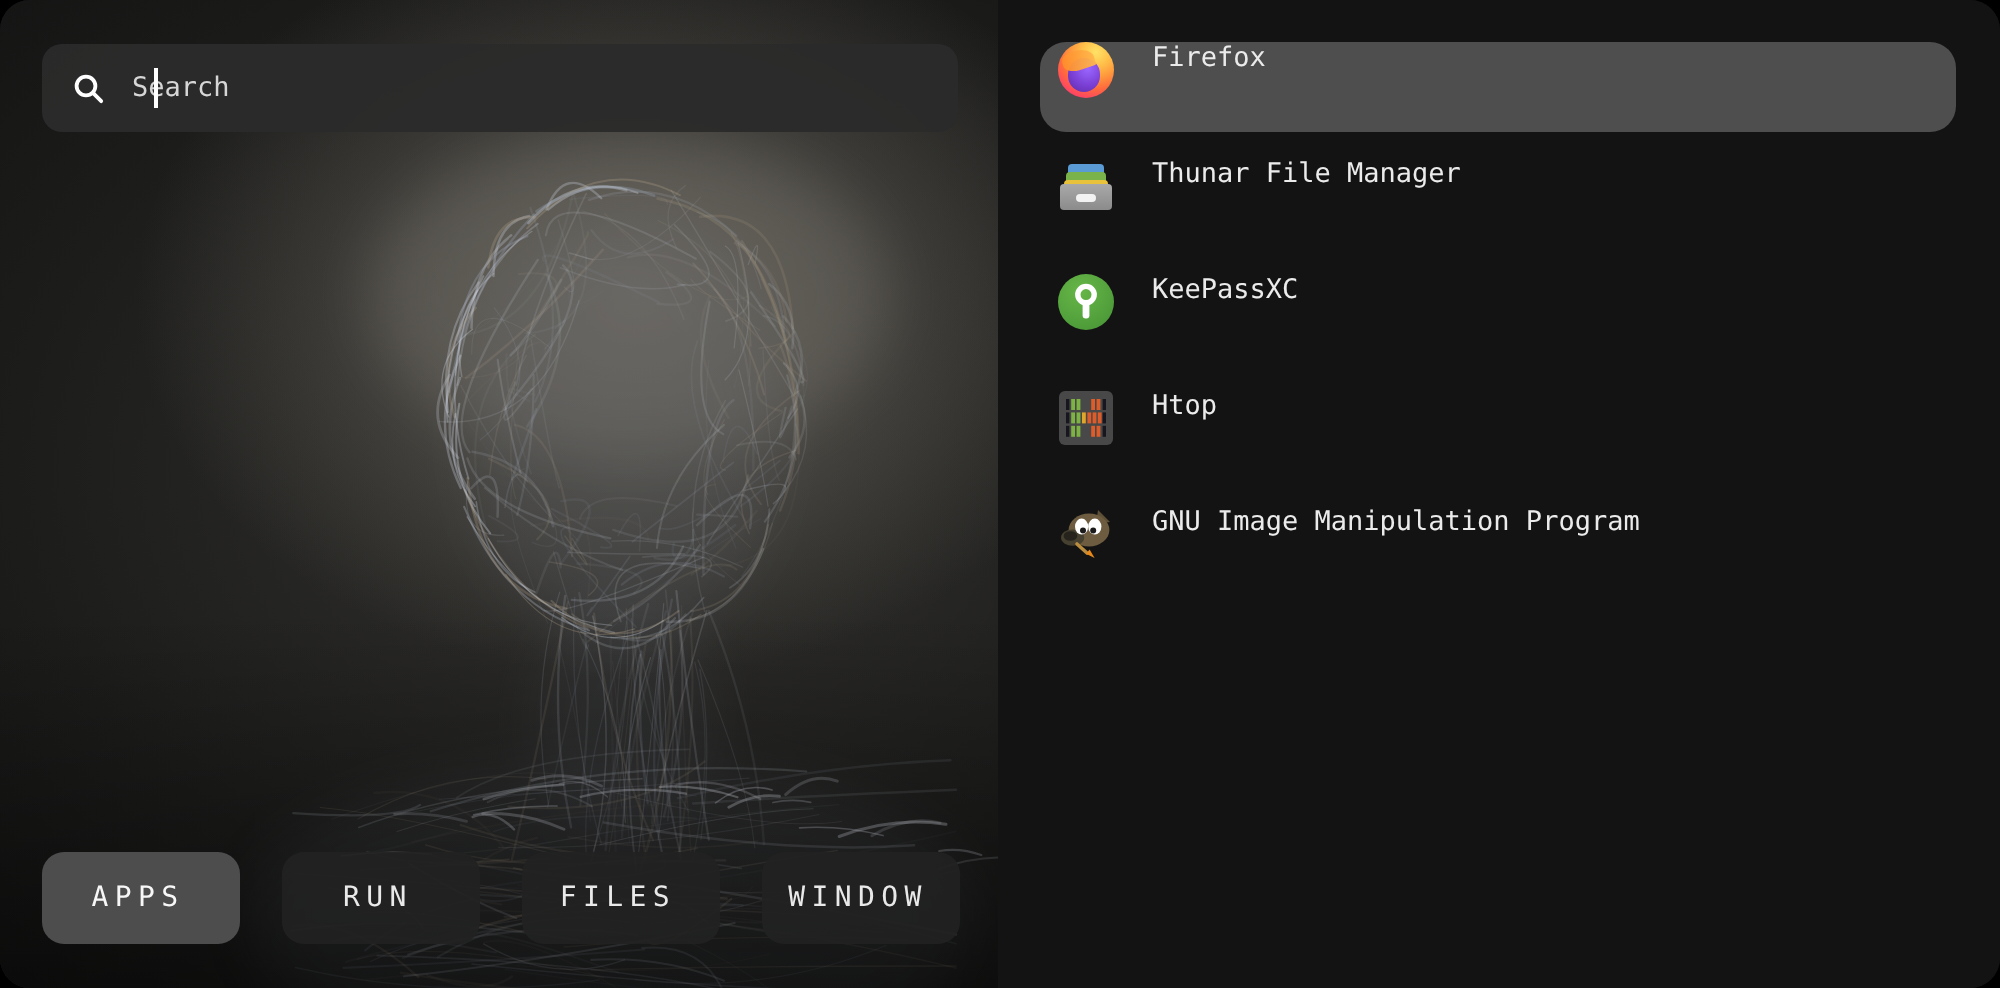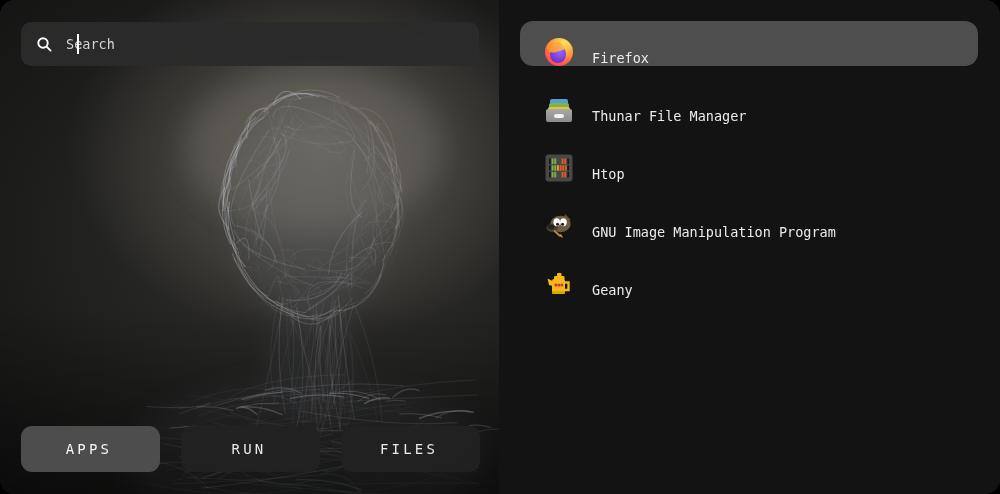--- a/index.html
+++ b/index.html
@@ -30,22 +30,22 @@
   .tab-bar{position:absolute;left:21px;bottom:22px;width:459px;display:flex;gap:21px;}
   .tab{flex:1;height:46px;border-radius:11px;border:none;cursor:pointer;
     background:rgba(34,34,34,0.92);color:#e9e9e9;
     font-family:"DejaVu Sans Mono", monospace;font-size:14px;letter-spacing:3.2px;
     display:flex;align-items:center;justify-content:center;padding-left:3px;}
   .tab.active{background:#4d4d4d;color:#f7f7f7;}
 
   
   .right-panel{position:absolute;left:499px;top:0;width:501px;height:494px;background:#131313;
     padding:21px 22px 22px 21px;display:flex;flex-direction:column;gap:13px;}
-  .row{height:45px;flex:0 0 45px;border-radius:13px;display:flex;align-items:flex-end;
-    padding-left:25px;gap:19px;cursor:pointer;}
+  .row{height:45px;flex:0 0 45px;border-radius:13px;display:flex;align-items:flex-start;
+    padding-left:9px;gap:19px;cursor:pointer;}
   .row.selected{background:#4e4e4e;}
   .row-label{color:#ebebeb;font-size:13.5px;white-space:nowrap;}
 
   .ic{width:28px;height:28px;flex:0 0 28px;position:relative;}
 
   
   .ic.firefox{border-radius:50%;
     background:radial-gradient(circle at 68% 18%, #ffe266 0%, #ffc24b 22%, #ff9a3d 42%, #ff6a3d 62%, #ff3f69 82%, #e1306f 100%);}
   .ic.firefox::before{content:"";position:absolute;left:17%;top:30%;width:58%;height:58%;border-radius:50%;
     background:radial-gradient(circle at 62% 32%, #9a66ff 0%, #7a3fd4 55%, #5c2ba0 100%);}
@@ -439,20 +439,21 @@
         </svg>
       </span>
       <input class="search-input" type="text" placeholder="Search" style="">
       <div class="caret"></div>
     </div>
 
     <div class="tab-bar">
       <button class="tab active">APPS</button>
       <button class="tab">RUN</button>
       <button class="tab">FILES</button>
+      <button class="tab">WINDOW</button>
     </div>
   </div>
 
   <div class="right-panel">
 
     <div class="row selected">
       <div class="ic firefox"></div>
       <span class="row-label">Firefox</span>
     </div>
 
@@ -460,20 +461,29 @@
       <div class="ic thunar">
         <span class="t-blue"></span>
           <span class="t-green"></span>
           <span class="t-yellow"></span>
         <span class="t-drawer"></span>
           <span class="t-handle"></span>
       </div>
       <span class="row-label">Thunar File Manager</span>
     </div>
 
+    <div class="row">
+      <div class="ic keepassxc">
+        <svg viewBox="0 0 28 28">
+          <circle cx="14" cy="10.3" r="4.1" fill="none" stroke="#ffffff" stroke-width="2.7"></circle>
+          <rect x="12.3" y="13.6" width="3.4" height="8.6" rx="1.6" fill="#ffffff"></rect>
+        </svg>
+      </div>
+      <span class="row-label">KeePassXC</span>
+    </div>
 
     <div class="row">
       <div class="ic htop">
         <svg viewBox="0 0 28 28">
           <rect x="0.5" y="0.5" width="27" height="27" rx="3" fill="#484848"></rect>
           <g fill="#17161e">
             <rect x="4" y="4.5" width="1.7" height="5.5"></rect>
               <rect x="22.3" y="4.5" width="1.7" height="5.5"></rect>
             <rect x="4" y="11.2" width="1.7" height="5.5"></rect>
               <rect x="22.3" y="11.2" width="1.7" height="5.5"></rect>
@@ -515,32 +525,16 @@
           <circle cx="12.5" cy="12.2" r="1.5" fill="#1b1b1b"></circle>
           <circle cx="17.6" cy="12.2" r="1.5" fill="#1b1b1b"></circle>
           <line x1="9.5" y1="19" x2="14.5" y2="23.5" stroke="#b98c3e" stroke-width="1.8" stroke-linecap="round"></line>
           <polygon points="14,23.9 18.3,26 15.8,21.7" fill="#e8891a"></polygon>
         </svg>
       </div>
       <span class="row-label">GNU Image Manipulation Program</span>
     </div>
 
 
-    <div class="row">
-      <div class="ic geany">
-        <svg viewBox="0 0 28 28">
-          <path d="M19.5 12.5 h4 v7.5 h-4" fill="none" stroke="#f5b919" stroke-width="2.4"></path>
-          <polygon points="7.5,11 2.5,8.5 4,15 7.5,16" fill="#f5b919"></polygon>
-          <rect x="12" y="3" width="4.5" height="3.5" rx="1" fill="#f5b919"></rect>
-          <rect x="9" y="6" width="10.5" height="4" rx="1" fill="#f5b919"></rect>
-          <rect x="7" y="9" width="13" height="15" rx="2" fill="#f5b919"></rect>
-          <rect x="7" y="21" width="13" height="3" fill="#d89e00" opacity="0.75"></rect>
-          <circle cx="10.8" cy="15" r="1.5" fill="#d4353a"></circle>
-          <circle cx="13.8" cy="15" r="1.5" fill="#d4353a"></circle>
-          <circle cx="16.8" cy="15" r="1.5" fill="#d4353a"></circle>
-        </svg>
-      </div>
-      <span class="row-label">Geany</span>
-    </div>
 
 
   </div>
 </div>
 
 </body></html>

